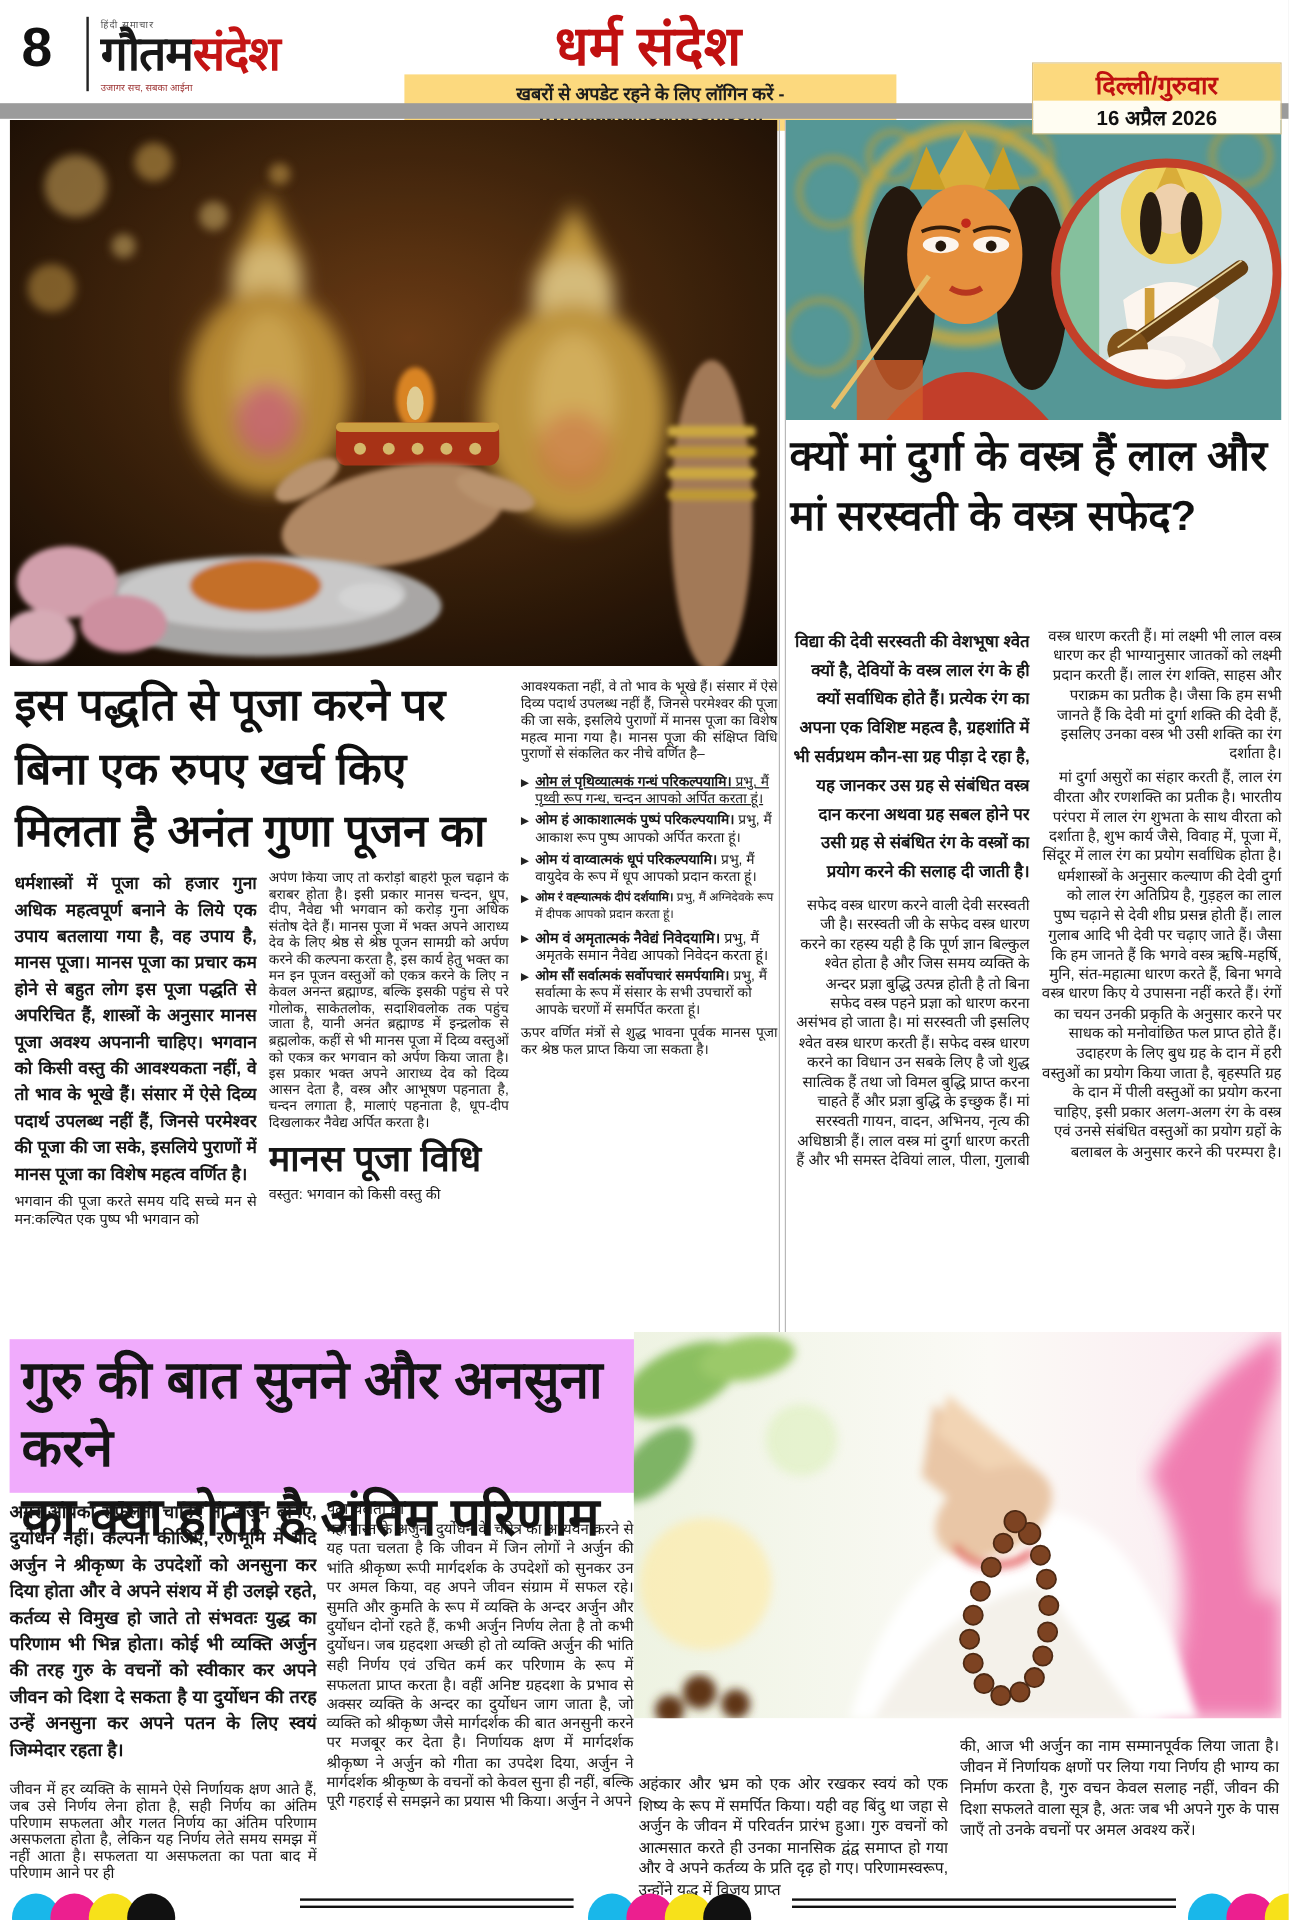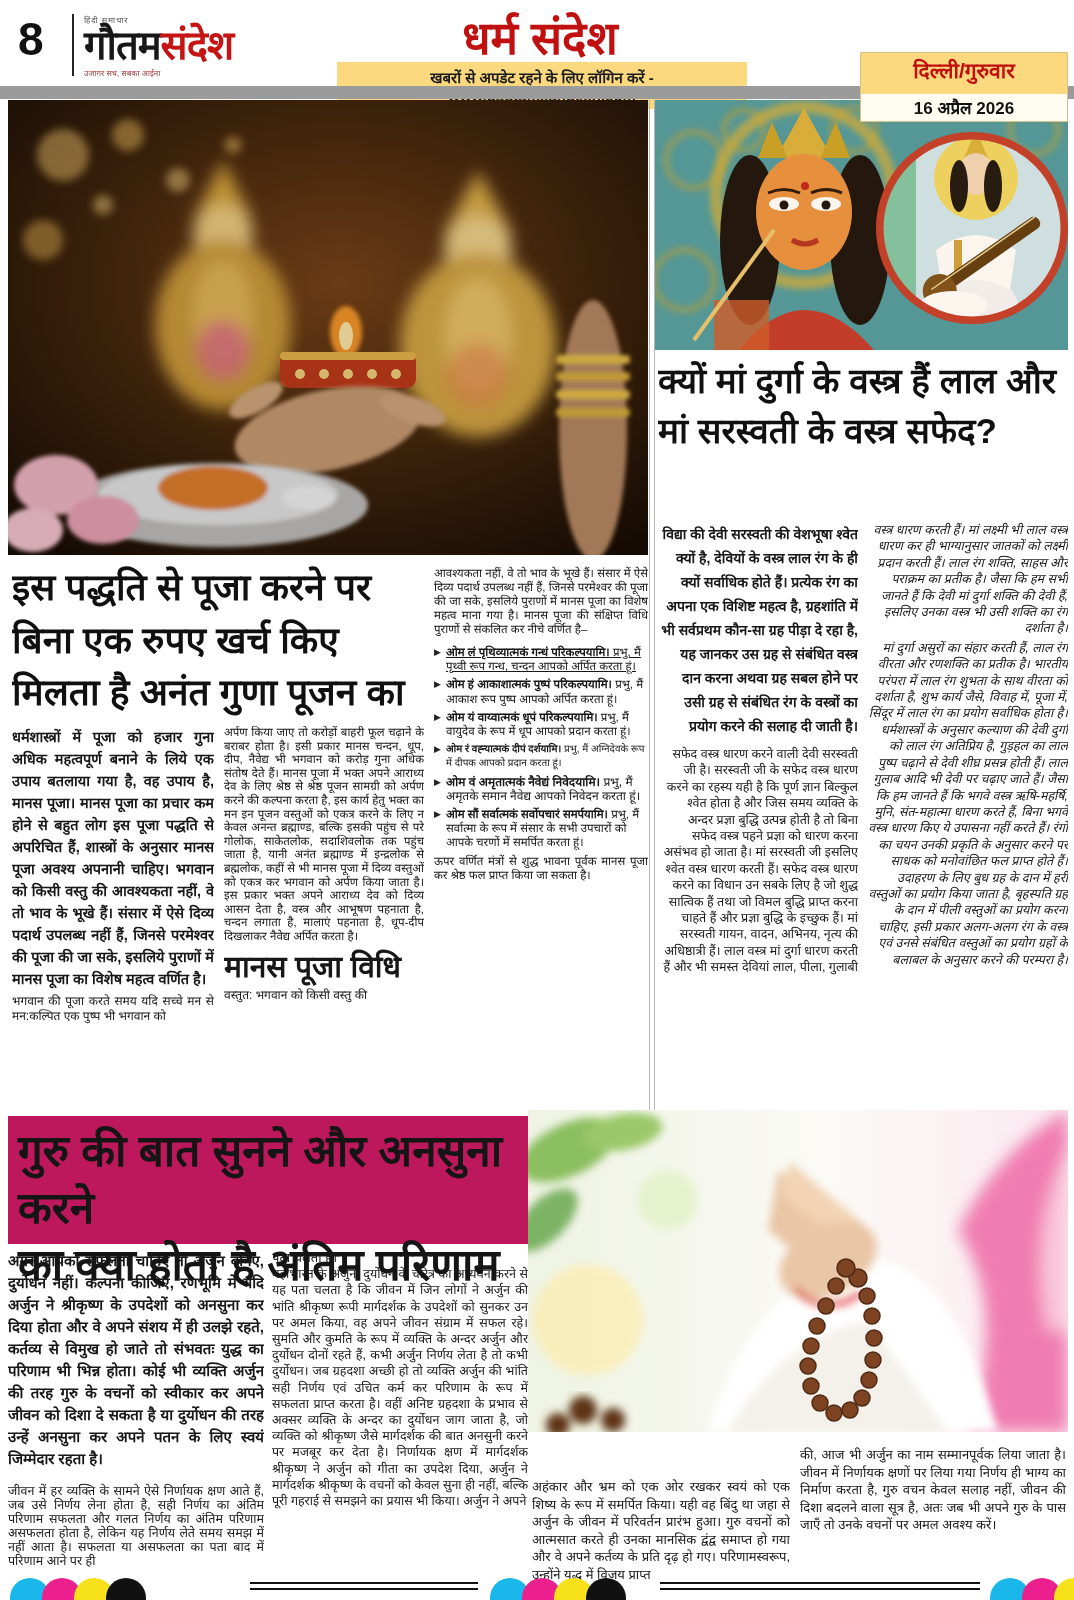--- a/index.html
+++ b/index.html
@@ -9,28 +9,28 @@
   
   .pageno{font-size:46px;font-weight:bold;color:#111;}
   .mast-vline{width:2px;background:#222;}
   .logo-top{font-size:8px;color:#555;letter-spacing:1px;}
   .logo-name{font-size:40px;font-weight:bold;line-height:1.0;letter-spacing:-1px;}
   .logo-red{color:#c41414;}
   .logo-bot{font-size:8px;color:#a03a3a;margin-top:2px;}
   .section-title{font-size:46px;font-weight:bold;color:#c01010;text-align:center;line-height:1.05;}
   .web-pill{background:#fcd97e;padding:5px 20px;font-size:15px;font-weight:bold;color:#1d1d1d;display:inline-block;}
   .edition-box{border:1px solid #d8c28a;width:206px;}
-  .edition-top{background:#fcd97e;color:#c01010;font-size:21px;font-weight:bold;text-align:center;padding:3px 0 10px;}
+  .edition-top{background:#fcd97e;color:#c01010;font-size:21px;font-weight:bold;text-align:center;padding:3px 0 0;}
   .edition-date{background:#fffdf2;color:#111;font-size:17px;font-weight:bold;text-align:center;padding:2px 0;}
   .gray-rule{background:#9b9b9b;}
   
   .hl-left{font-size:37px;font-weight:bold;line-height:1.42;color:#101010;}
   .hl-right{font-size:35px;font-weight:bold;line-height:1.42;color:#101010;text-align:left;}
   .hl-bottom{font-size:44px;font-weight:bold;line-height:1.3;color:#151515;}
-  .band-yellow{background:#be185d;}
+  .band-yellow{background:#f0abfc;}
   .bold-lede{font-weight:bold;text-align:justify;}
   .body-txt{text-align:justify;}
   .r-align{text-align:right;}
   .subhead{font-size:30px;font-weight:bold;line-height:1.15;margin:6px 0 4px;}
   .mantra{display:flex;margin-bottom:4px;}
   .mantra .bullet{flex:0 0 12px;font-size:9px;color:#222;padding-top:2px;}
   .mantra .mline{font-weight:bold;}
   .vdiv{border-left:1px solid #b8b8b8;border-right:1px solid #b8b8b8;width:4px;}
   .photo{overflow:hidden;}
   .photo svg{display:block;}
@@ -225,21 +225,21 @@
   </div>
 
   <div class="abs vdiv" style="left:649px;top:100px;height:1010px;"></div>
 
   <div class="abs hl-right" style="left:658px;top:356px;width:410px;height:158px;overflow:hidden;">क्यों मां दुर्गा के वस्त्र हैं लाल और मां सरस्वती के वस्त्र सफेद?</div>
 
   <div class="abs" style="left:660px;top:522px;width:198px;height:588px;overflow:hidden;">
     <div class="bold-lede r-align" style="font-size:14px;line-height:24px;text-align:right;">विद्या की देवी सरस्वती की वेशभूषा श्वेत क्यों है, देवियों के वस्त्र लाल रंग के ही क्यों सर्वाधिक होते हैं। प्रत्येक रंग का अपना एक विशिष्ट महत्व है, ग्रहशांति में भी सर्वप्रथम कौन-सा ग्रह पीड़ा दे रहा है, यह जानकर उस ग्रह से संबंधित वस्त्र दान करना अथवा ग्रह सबल होने पर उसी ग्रह से संबंधित रंग के वस्त्रों का प्रयोग करने की सलाह दी जाती है।</div>
     <div class="r-align" style="font-size:12.5px;line-height:16.4px;margin-top:8px;">सफेद वस्त्र धारण करने वाली देवी सरस्वती जी है। सरस्वती जी के सफेद वस्त्र धारण करने का रहस्य यही है कि पूर्ण ज्ञान बिल्कुल श्वेत होता है और जिस समय व्यक्ति के अन्दर प्रज्ञा बुद्धि उत्पन्न होती है तो बिना सफेद वस्त्र पहने प्रज्ञा को धारण करना असंभव हो जाता है। मां सरस्वती जी इसलिए श्वेत वस्त्र धारण करती हैं। सफेद वस्त्र धारण करने का विधान उन सबके लिए है जो शुद्ध सात्विक हैं तथा जो विमल बुद्धि प्राप्त करना चाहते हैं और प्रज्ञा बुद्धि के इच्छुक हैं। मां सरस्वती गायन, वादन, अभिनय, नृत्य की अधिष्ठात्री हैं। लाल वस्त्र मां दुर्गा धारण करती हैं और भी समस्त देवियां लाल, पीला, गुलाबी</div>
   </div>
-  <div class="abs" style="left:868px;top:522px;width:200px;height:588px;overflow:hidden;font-style:italic;">
+  <div class="abs" style="left:868px;top:522px;width:200px;height:588px;overflow:hidden;">
     <div class="r-align" style="font-size:12.5px;line-height:16.4px;">वस्त्र धारण करती हैं। मां लक्ष्मी भी लाल वस्त्र धारण कर ही भाग्यानुसार जातकों को लक्ष्मी प्रदान करती हैं। लाल रंग शक्ति, साहस और पराक्रम का प्रतीक है। जैसा कि हम सभी जानते हैं कि देवी मां दुर्गा शक्ति की देवी हैं, इसलिए उनका वस्त्र भी उसी शक्ति का रंग दर्शाता है।</div>
     <div class="r-align" style="font-size:12.5px;line-height:16.4px;margin-top:3px;">मां दुर्गा असुरों का संहार करती हैं, लाल रंग वीरता और रणशक्ति का प्रतीक है। भारतीय परंपरा में लाल रंग शुभता के साथ वीरता को दर्शाता है, शुभ कार्य जैसे, विवाह में, पूजा में, सिंदूर में लाल रंग का प्रयोग सर्वाधिक होता है। धर्मशास्त्रों के अनुसार कल्याण की देवी दुर्गा को लाल रंग अतिप्रिय है, गुड़हल का लाल पुष्प चढ़ाने से देवी शीघ्र प्रसन्न होती हैं। लाल गुलाब आदि भी देवी पर चढ़ाए जाते हैं। जैसा कि हम जानते हैं कि भगवे वस्त्र ऋषि-महर्षि, मुनि, संत-महात्मा धारण करते हैं, बिना भगवे वस्त्र धारण किए ये उपासना नहीं करते हैं। रंगों का चयन उनकी प्रकृति के अनुसार करने पर साधक को मनोवांछित फल प्राप्त होते हैं। उदाहरण के लिए बुध ग्रह के दान में हरी वस्तुओं का प्रयोग किया जाता है, बृहस्पति ग्रह के दान में पीली वस्तुओं का प्रयोग करना चाहिए, इसी प्रकार अलग-अलग रंग के वस्त्र एवं उनसे संबंधित वस्तुओं का प्रयोग ग्रहों के बलाबल के अनुसार करने की परम्परा है।</div>
   </div>
 
   <div class="abs hl-left" style="left:12px;top:562px;width:414px;height:160px;overflow:hidden;">इस पद्धति से पूजा करने पर बिना एक रुपए खर्च किए मिलता है अनंत गुणा पूजन का शुभ फल</div>
 
   <div class="abs" style="left:12px;top:726px;width:202px;height:382px;overflow:hidden;">
     <div class="bold-lede" style="font-size:14.5px;line-height:22px;">धर्मशास्त्रों में पूजा को हजार गुना अधिक महत्वपूर्ण बनाने के लिये एक उपाय बतलाया गया है, वह उपाय है, मानस पूजा। मानस पूजा का प्रचार कम होने से बहुत लोग इस पूजा पद्धति से अपरिचित हैं, शास्त्रों के अनुसार मानस पूजा अवश्य अपनानी चाहिए। भगवान को किसी वस्तु की आवश्यकता नहीं, वे तो भाव के भूखे हैं। संसार में ऐसे दिव्य पदार्थ उपलब्ध नहीं हैं, जिनसे परमेश्वर की पूजा की जा सके, इसलिये पुराणों में मानस पूजा का विशेष महत्व वर्णित है।</div>
     <div class="body-txt" style="font-size:12px;line-height:15px;margin-top:4px;">भगवान की पूजा करते समय यदि सच्चे मन से मन:कल्पित एक पुष्प भी भगवान को</div>
   </div>
@@ -364,21 +364,21 @@
   <div class="abs" style="left:272px;top:1250px;width:256px;height:340px;overflow:hidden;">
     <div class="body-txt" style="font-size:13px;line-height:16.2px;">पता चलता है।</div>
     <div class="body-txt" style="font-size:12.5px;line-height:16.2px;">महाभारत के अर्जुन, दुर्योधन के चरित्र का अध्ययन करने से यह पता चलता है कि जीवन में जिन लोगों ने अर्जुन की भांति श्रीकृष्ण रूपी मार्गदर्शक के उपदेशों को सुनकर उन पर अमल किया, वह अपने जीवन संग्राम में सफल रहे। सुमति और कुमति के रूप में व्यक्ति के अन्दर अर्जुन और दुर्योधन दोनों रहते हैं, कभी अर्जुन निर्णय लेता है तो कभी दुर्योधन। जब ग्रहदशा अच्छी हो तो व्यक्ति अर्जुन की भांति सही निर्णय एवं उचित कर्म कर परिणाम के रूप में सफलता प्राप्त करता है। वहीं अनिष्ट ग्रहदशा के प्रभाव से अक्सर व्यक्ति के अन्दर का दुर्योधन जाग जाता है, जो व्यक्ति को श्रीकृष्ण जैसे मार्गदर्शक की बात अनसुनी करने पर मजबूर कर देता है। निर्णायक क्षण में मार्गदर्शक श्रीकृष्ण ने अर्जुन को गीता का उपदेश दिया, अर्जुन ने मार्गदर्शक श्रीकृष्ण के वचनों को केवल सुना ही नहीं, बल्कि पूरी गहराई से समझने का प्रयास भी किया। अर्जुन ने अपने</div>
   </div>
 
   <div class="abs" style="left:532px;top:1446px;width:258px;height:144px;overflow:hidden;margin-top:32px;">
     <div class="body-txt" style="font-size:13px;line-height:17.6px;">अहंकार और भ्रम को एक ओर रखकर स्वयं को एक शिष्य के रूप में समर्पित किया। यही वह बिंदु था जहा से अर्जुन के जीवन में परिवर्तन प्रारंभ हुआ। गुरु वचनों को आत्मसात करते ही उनका मानसिक द्वंद्व समाप्त हो गया और वे अपने कर्तव्य के प्रति दृढ़ हो गए। परिणामस्वरूप, उन्होंने युद्ध में विजय प्राप्त</div>
   </div>
 
   <div class="abs" style="left:800px;top:1446px;width:266px;height:144px;overflow:hidden;">
-    <div class="body-txt" style="font-size:13px;line-height:17.6px;">की, आज भी अर्जुन का नाम सम्मानपूर्वक लिया जाता है। जीवन में निर्णायक क्षणों पर लिया गया निर्णय ही भाग्य का निर्माण करता है, गुरु वचन केवल सलाह नहीं, जीवन की दिशा बदलने वाला सूत्र है, अतः जब भी अपने गुरु के पास जाएँ तो उनके वचनों पर अमल अवश्य करें।</div>
+    <div class="body-txt" style="font-size:13px;line-height:17.6px;">की, आज भी अर्जुन का नाम सम्मानपूर्वक लिया जाता है। जीवन में निर्णायक क्षणों पर लिया गया निर्णय ही भाग्य का निर्माण करता है, गुरु वचन केवल सलाह नहीं, जीवन की दिशा सफलते वाला सूत्र है, अतः जब भी अपने गुरु के पास जाएँ तो उनके वचनों पर अमल अवश्य करें।</div>
   </div>
 
   <div class="abs cmyk" style="left:10px;top:1578px;">
     <span style="background:#19b7ea"></span>
     <span style="background:#ec1f8f"></span>
     <span style="background:#f7e11a"></span>
     <span style="background:#111111"></span>
   </div>
   <div class="abs rule2" style="left:250px;top:1582px;width:228px;"></div>
   <div class="abs cmyk" style="left:490px;top:1578px;">

